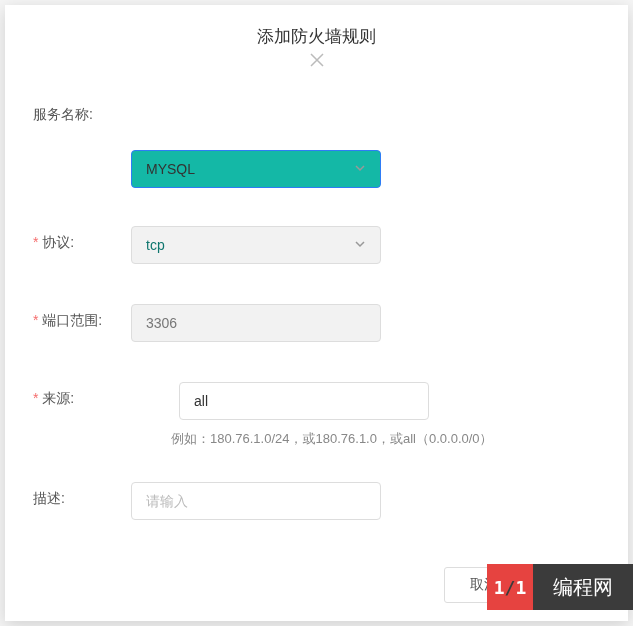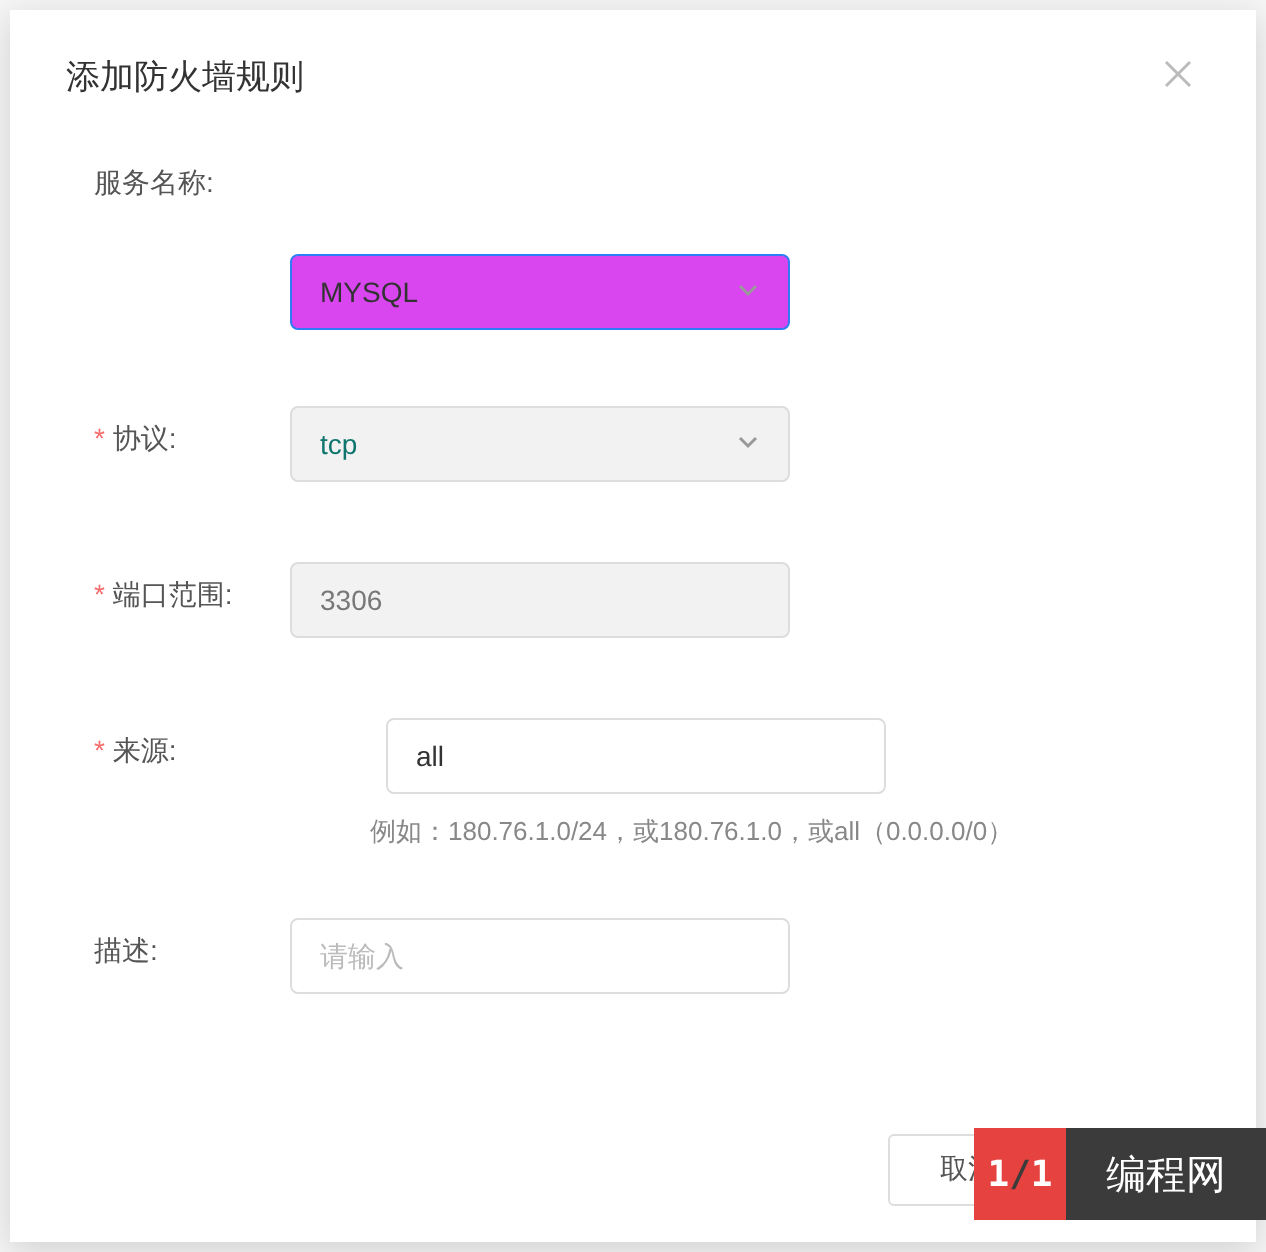--- a/index.html
+++ b/index.html
@@ -20,36 +20,37 @@
       background: #fff;
       box-shadow: 0 4px 16px rgba(0,0,0,0.15);
       display: flex;
       flex-direction: column;
     }
     .modal-header {
       padding: 20px 28px 14px 28px;
       display: flex;
       justify-content: space-between;
       align-items: center;
+      flex-direction: column;
     }
     .modal-title {
       font-size: 17px;
       color: #333;
       font-weight: 400;
     }
     .close-btn {
       cursor: pointer;
       color: #bbb;
       font-size: 18px;
       line-height: 1;
       padding: 4px;
     }
     .modal-body {
       flex: 1;
-      padding: 10px 28px 0 42px;
+      padding: 10px 28px 0 28px;
       overflow-y: auto;
     }
     .form-row {
       display: flex;
       align-items: flex-start;
       margin-bottom: 26px;
     }
     .form-row.with-select { margin-bottom: 18px; }
     .form-label {
       width: 98px;
@@ -102,21 +103,21 @@
       height: 38px;
       border: 1px solid #ddd;
       border-radius: 4px;
       display: flex;
       align-items: center;
       justify-content: space-between;
       padding: 0 14px;
       font-size: 14px;
       color: #333;
       cursor: pointer;
-      background: #d946ef;
+      background: #14b8a6;
     }
     .select.active {
       border-color: #2e7cf6;
     }
     .select.disabled {
       background: #f2f2f2;
       color: #0f766e;
       cursor: not-allowed;
     }
     .chevron {

